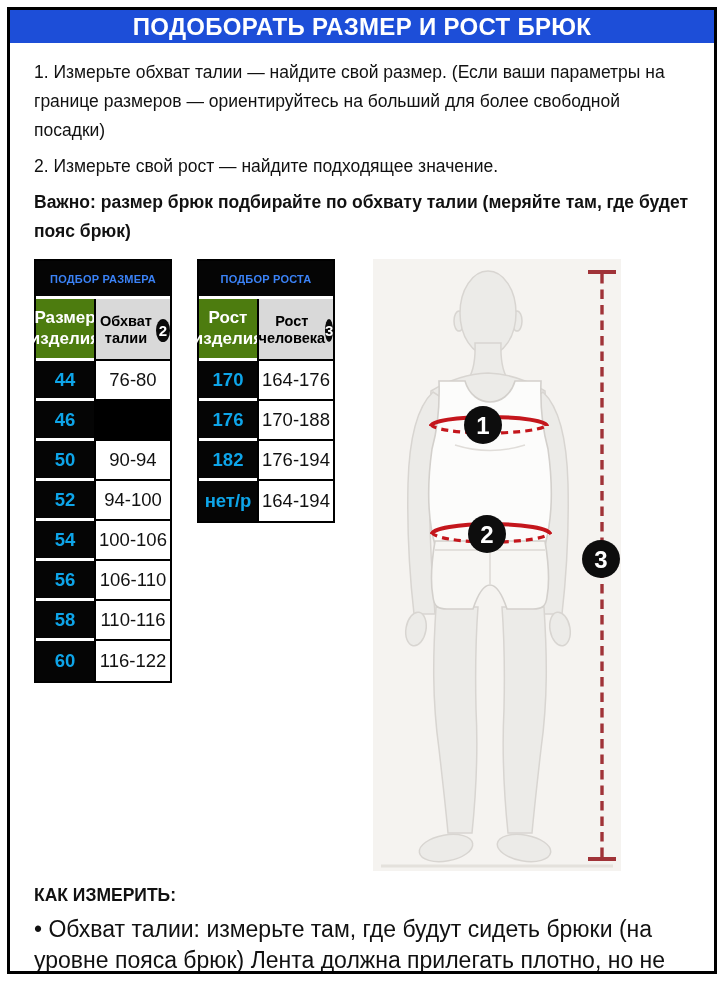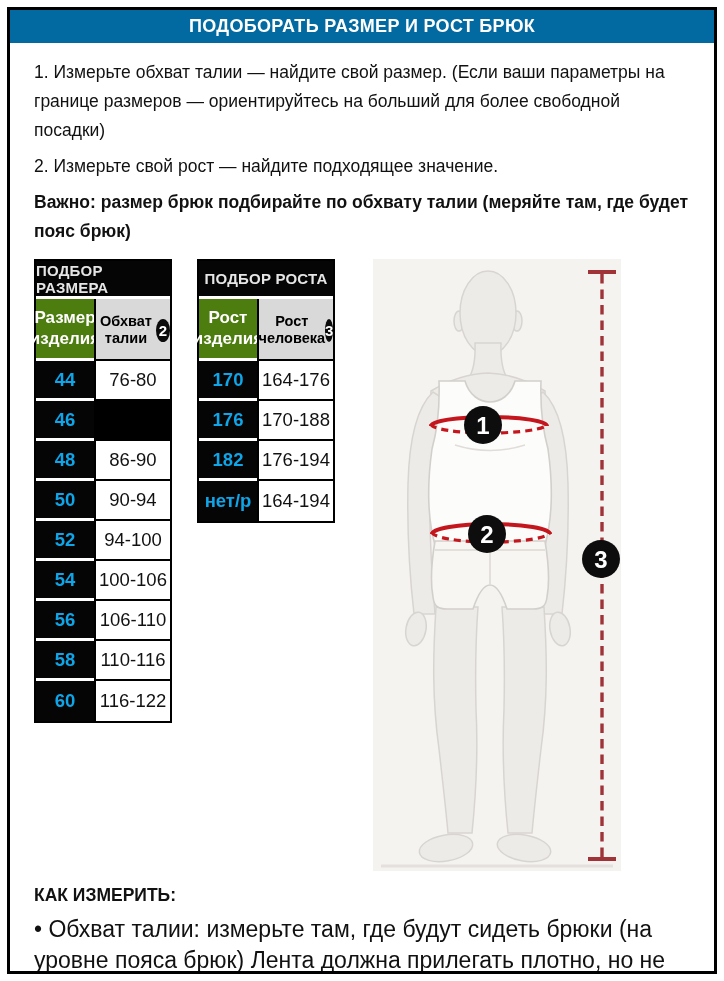--- a/index.html
+++ b/index.html
@@ -17,27 +17,27 @@
   }
   .frame {
     width: 100%;
     height: 967px;
     border: 3px solid #000;
     background: #fff;
     overflow: hidden;
   }
   .titlebar {
     height: 33px;
-    background: #0369a1;
+    background: #1d4ed8;
     color: #fff;
     display: flex;
     align-items: center;
     justify-content: center;
     font-weight: bold;
-    font-size: 18px;
+    font-size: 24px;
     letter-spacing: .3px;
   }
   .content { padding: 8px 20px 0 24px; }
   .instr {
     font-size: 17.5px;
     line-height: 29px;
     margin-top: 7px;
     max-width: 680px;
   }
   .instr.important { font-weight: bold; }
@@ -51,29 +51,29 @@
   .stable {
     border: 2px solid #000;
     background: #000;
     width: 138px;
     flex: 0 0 auto;
   }
   .stable.h-table { margin-left: 25px; }
   .stable-title {
     height: 38px;
     background: #050505;
-    color: #e5e5e5;
-    font-weight: bold;
-    font-size: 15px;
+    color: #3b82f6;
+    font-weight: bold;
+    font-size: 11px;
     display: flex;
     align-items: center;
     justify-content: center;
     border-bottom: 3px solid #fff;
     letter-spacing: .2px;
-    text-align: left;
+    text-align: right;
   }
   .trow { display: flex; }
   .cell {
     display: flex;
     align-items: center;
     justify-content: center;
     text-align: center;
   }
   .c1 { width: 58px; }
   .c2 { width: 76px; border-left: 2px solid #000; }
@@ -175,24 +175,20 @@
               <span>Обхват талии</span>
               <span class="marker-dot">2</span>
             </div>
           </div>
           <div class="trow data-row">
             <div class="cell c1 dark">44</div>
             <div class="cell c2 light">76-80</div>
           </div>
           <div class="trow data-row">
             <div class="cell c1 dark">46</div>
-          </div>
-          <div class="trow data-row">
-            <div class="cell c1 dark">48</div>
-            <div class="cell c2 light">86-90</div>
           </div>
           <div class="trow data-row">
             <div class="cell c1 dark">50</div>
             <div class="cell c2 light">90-94</div>
           </div>
           <div class="trow data-row">
             <div class="cell c1 dark">52</div>
             <div class="cell c2 light">94-100</div>
           </div>
           <div class="trow data-row">

